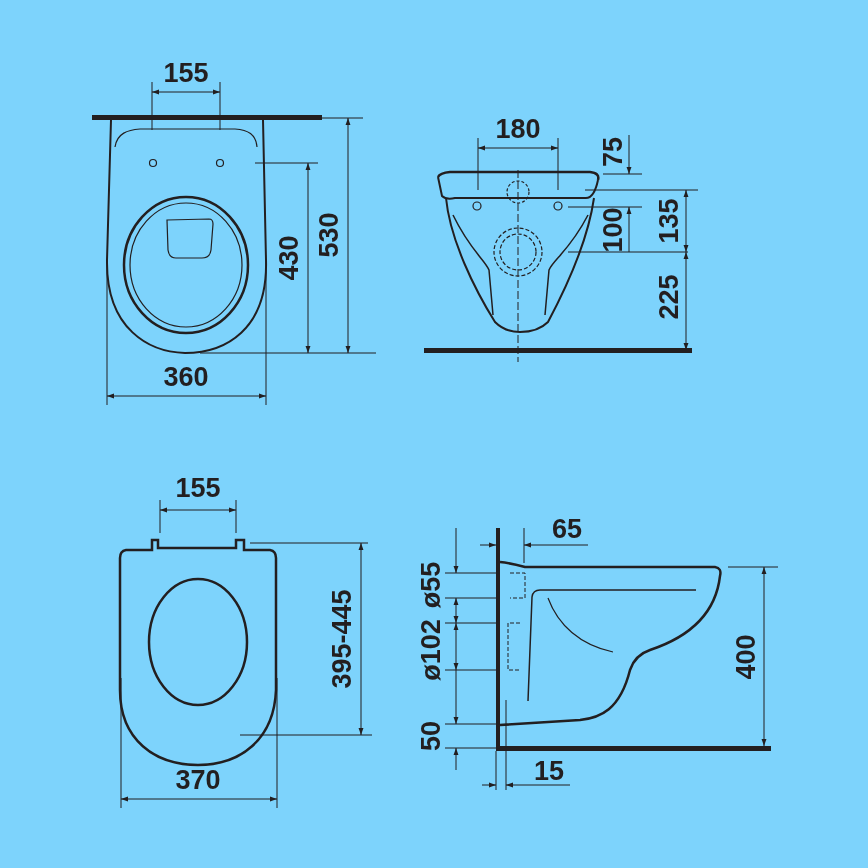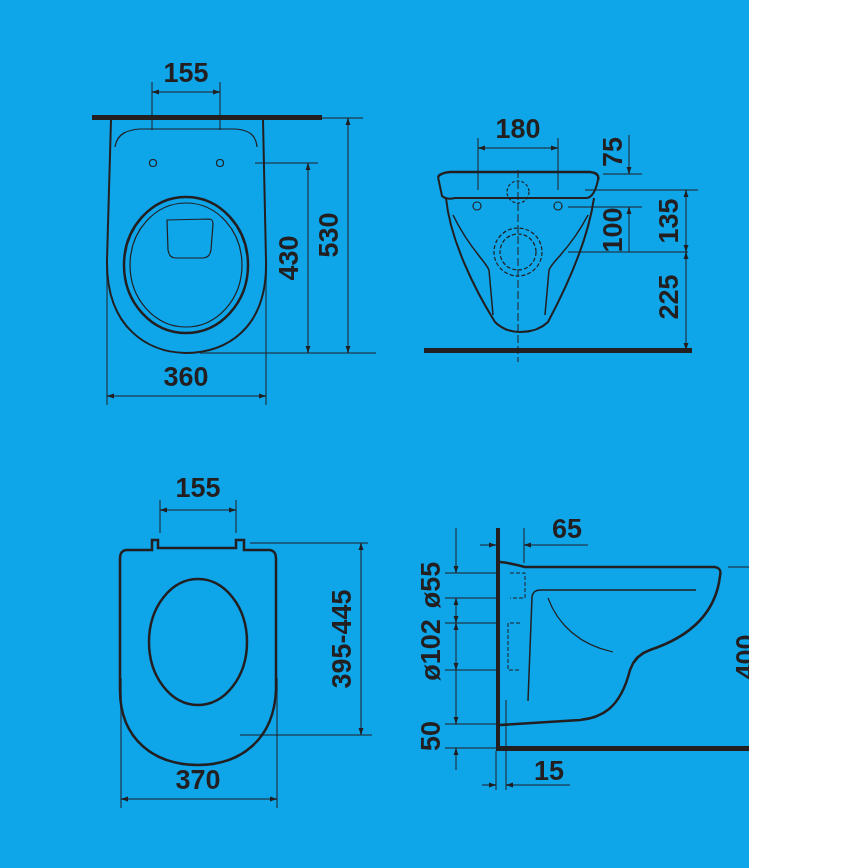--- a/index.html
+++ b/index.html
@@ -1,16 +1,16 @@
 <!DOCTYPE html>
 <html><head>
 <meta charset="utf-8">
 <style>
   html, body { margin: 0; padding: 0; background: #ffffff; }
-  #canvas { position: relative; width: 749px; height: 868px; background: #0ea5e9; overflow: hidden; }
+  #canvas { position: relative; width: 868px; height: 868px; background: #7dd3fc; overflow: hidden; }
   svg { position: absolute; left: 0; top: 0; }
   .dim { font-family: "Liberation Sans", sans-serif; font-weight: bold; font-size: 27px; fill: #231f20; }
   .line { stroke: #231f20; fill: none; }
 </style>
 </head>
 <body>
 
 <div id="canvas">
 <svg width="868" height="868" viewBox="0 0 868 868" xmlns="http://www.w3.org/2000/svg">
   <defs>

